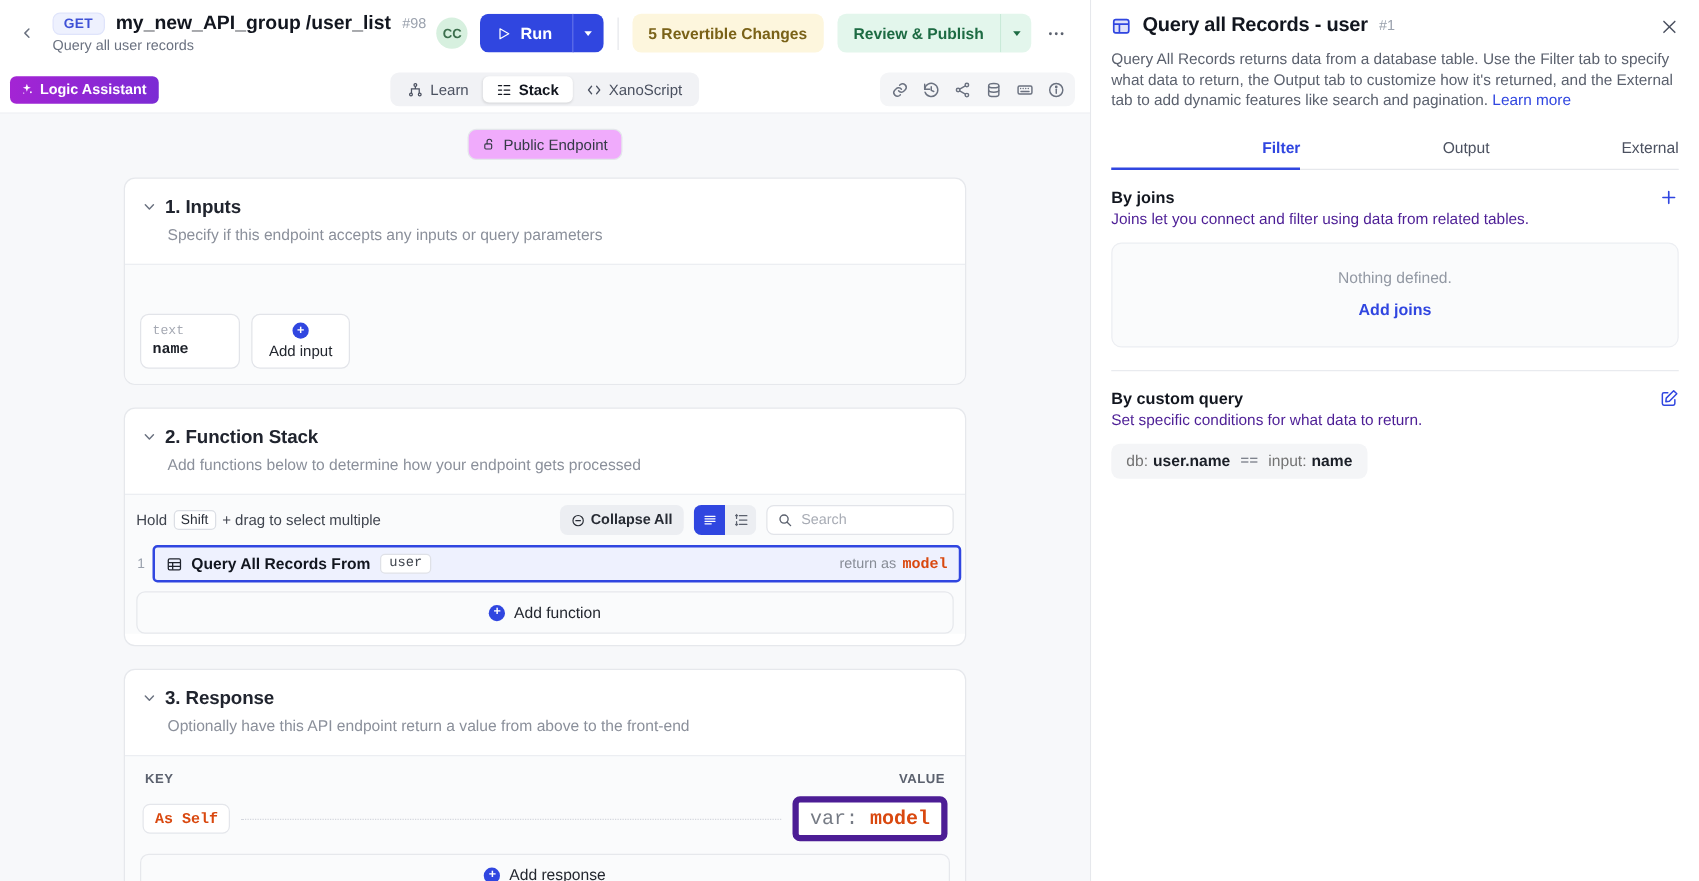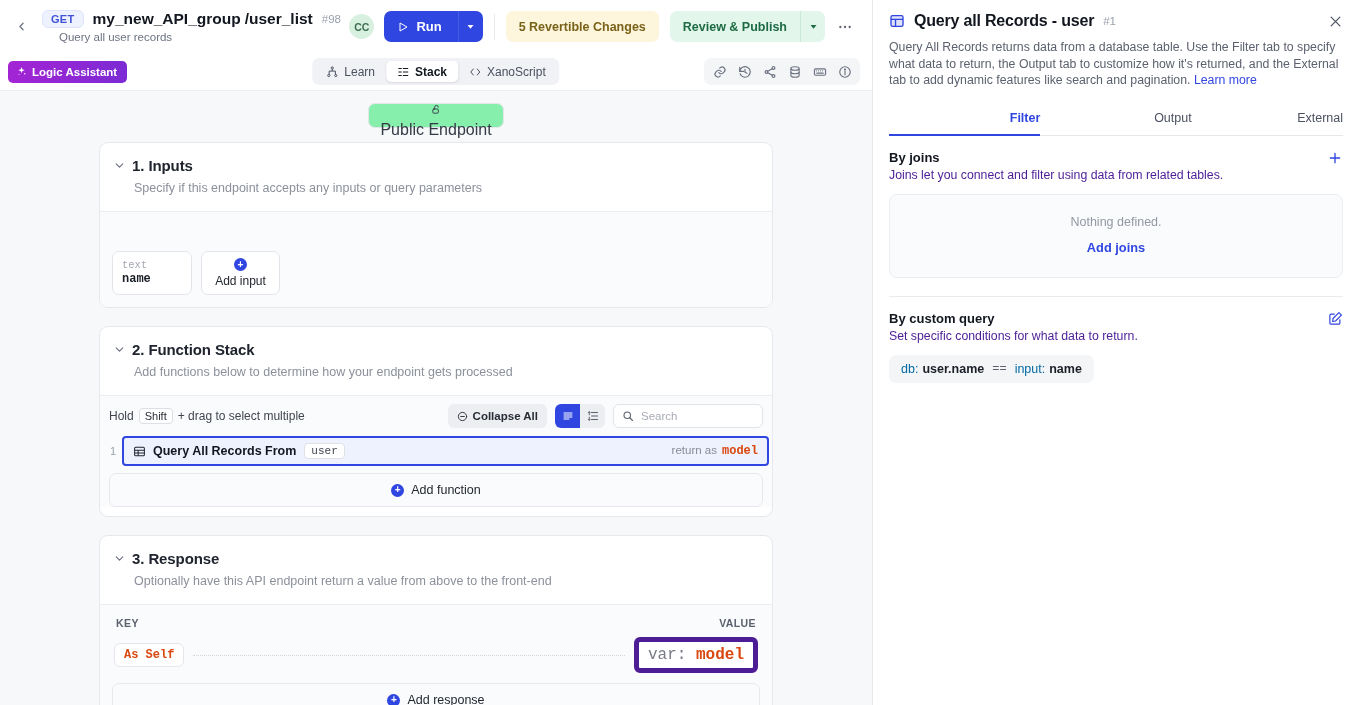--- a/index.html
+++ b/index.html
@@ -36,21 +36,21 @@
   .title-line1 { display: flex; align-items: center; gap: 9px; }
   .method-chip {
     background: #eef1fe; color: #3f51d6;
     border: 1px solid #dfe4fb;
     font-size: 11px; font-weight: 700; letter-spacing: .3px;
     padding: 2px 8px; border-radius: 6px;
   }
   .ep-group { font-size: 15.5px; font-weight: 700; color: #12161f; }
   .ep-path  { font-size: 15.5px; font-weight: 700; color: #12161f; }
   .ep-num   { font-size: 11.5px; color: #9aa1ad; font-weight: 500; }
-  .ep-desc  { font-size: 11.5px; color: #6b7280; margin-top: 3px; margin-left: 17px; }
+  .ep-desc  { font-size: 11.5px; color: #6b7280; margin-top: 3px; margin-left: 0; }
 
   .topbar-spacer { flex: 1 1 auto; }
   .avatar {
     width: 25px; height: 25px; border-radius: 50%;
     background: #d7f0df; color: #3c6f4d;
     font-size: 10.5px; font-weight: 700;
     display: flex; align-items: center; justify-content: center;
     flex: 0 0 25px; margin-right: 10px;
   }
   .run-group { display: flex; align-items: stretch; border-radius: 7px; overflow: hidden; flex: 0 0 auto; }
@@ -135,26 +135,25 @@
   
   .canvas {
     flex: 1 1 auto; background: #f7f8fa;
     overflow: hidden; position: relative;
     padding: 12px 0 0 0;
   }
   .center-col { width: 674px; margin: 0 auto; position: relative; }
 
   .public-chip-row { display: flex; justify-content: center; margin-bottom: 14px; }
   .public-chip {
-    background: #86efac; border: 1px solid #e4e6eb;
+    background: #f0abfc; border: 1px solid #e4e6eb;
     border-radius: 7px; height: 25px;
     display: flex; align-items: center; gap: 6px;
-    padding: 0 11px; font-size: 16px; color: #343a46; font-weight: 500;
+    padding: 0 11px; font-size: 12px; color: #343a46; font-weight: 500;
     cursor: pointer;
-    flex-direction: column;
   }
 
   .card {
     background: #ffffff;
     border: 1px solid #e6e8ec;
     border-radius: 9px;
     margin-bottom: 18px;
     overflow: hidden;
   }
   .card-head { padding: 14px 16px 16px 13px; }
@@ -318,21 +317,21 @@
   .empty-link { font-size: 12.8px; color: #3046e0; font-weight: 700; margin-top: 11px; cursor: pointer; }
 
   .rp-divider { height: 1px; background: #e9ebef; margin: 18px 0 0 0; }
 
   .cq-pill {
     display: inline-flex; align-items: center; gap: 8px;
     background: #f4f5f7; border-radius: 7px;
     padding: 7px 12px; margin-top: 12px;
     font-size: 12.5px; cursor: pointer;
   }
-  .cq-lbl { color: #0369a1; }
+  .cq-lbl { color: #737373; }
   .cq-val { color: #1b1f27; font-weight: 600; }
   .cq-op { color: #5b616e; font-family: "Liberation Mono", monospace; font-size: 12px; }
 </style>
 </head>
 <body>
 
 <div class="app">
 
   <div class="left-pane">
 

